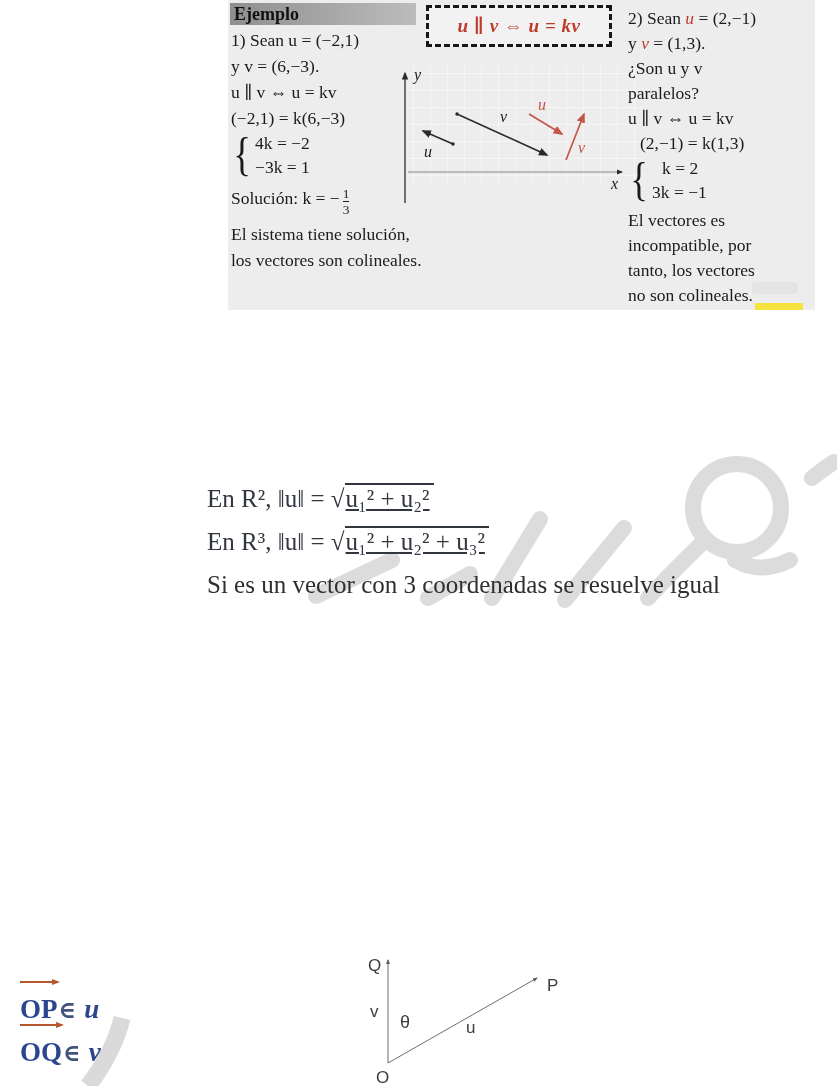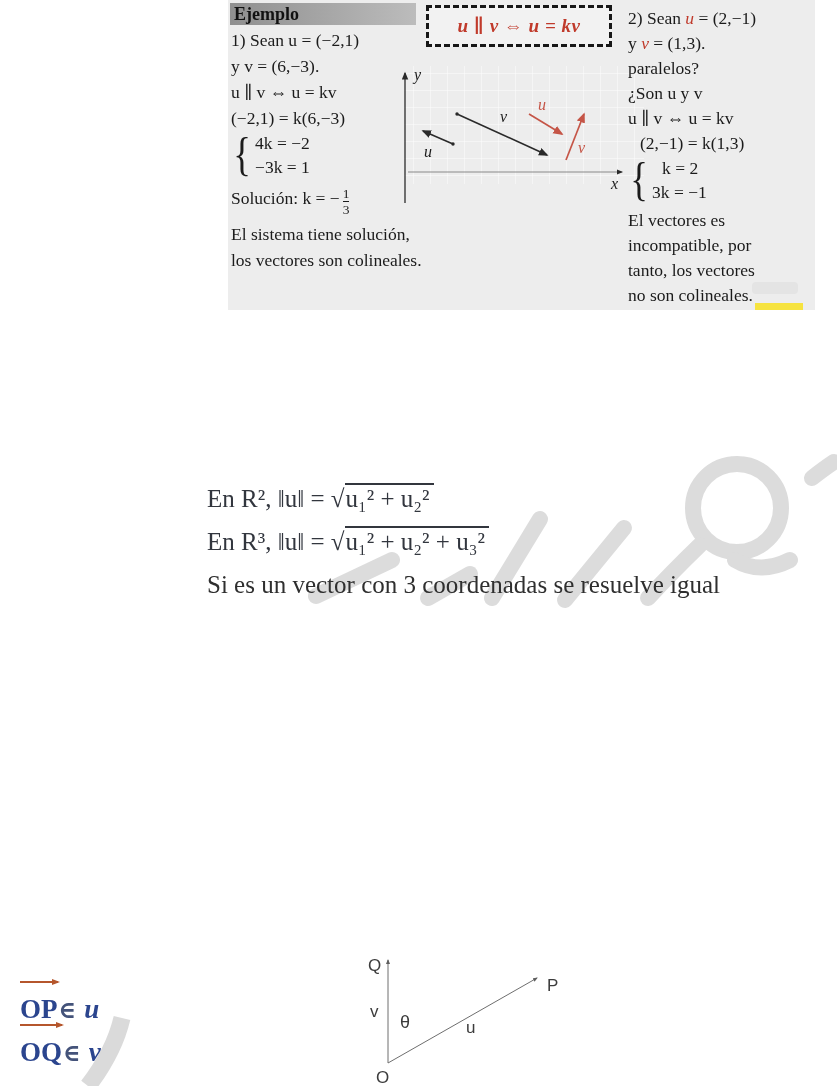--- a/index.html
+++ b/index.html
@@ -36,21 +36,21 @@
     border:3.5px dashed #171717;display:flex;align-items:center;justify-content:center;
     font-weight:bold;font-style:italic;font-size:19px;color:#c03a2b;
     background:#f2f2f2;letter-spacing:.5px;
   }
   #graph-svg{position:absolute;left:168px;top:56px;}
   .highlight{position:absolute;left:527px;top:303px;width:48px;height:7px;background:#f6e33f;}
   .smudge{position:absolute;left:524px;top:282px;width:46px;height:12px;background:#dcdcdc;opacity:.55;border-radius:4px;}
   
   #norm-section{position:absolute;left:207px;top:485px;z-index:1;color:#32363e;font-size:25px;white-space:nowrap;}
   .norm-line{position:absolute;left:0;white-space:nowrap;}
-  .rad{border-top:2.2px solid #32363e;padding:0 4px 0 1px;}
+  .rad{border-top:2.2px solid #32363e;padding:0 4px 0 1px;text-decoration:underline;}
   
   #vectors-note{position:absolute;left:20px;top:988px;z-index:1;color:#2b458e;
     font-size:27px;font-weight:bold;line-height:42px;white-space:nowrap;}
   .vec-head{position:relative;display:inline-block;}
   .over-arrow{position:absolute;left:0;top:-7px;width:100%;height:0;border-top:2.5px solid #b5562c;}
   .over-arrow::after{
     content:"";position:absolute;right:-2px;top:-4.5px;
     border-left:8px solid #b5562c;border-top:3.5px solid transparent;border-bottom:3.5px solid transparent;
   }
   .mem{font-weight:bold;color:#44537a;font-size:24px;margin-left:1px;}
@@ -131,22 +131,22 @@
     <line x1="133" y1="58" x2="166" y2="78" stroke="#c55547" stroke-width="1.7" marker-end="url(#ah-red)"></line>
     <text class="glabel" x="142" y="54" fill="#c55547" style="fill:#c55547">u</text>
 
     <line x1="170" y1="104" x2="188" y2="58" stroke="#c55547" stroke-width="1.7" marker-end="url(#ah-red)"></line>
     <text class="glabel" x="182" y="97" style="fill:#c55547">v</text>
   </svg>
 
   <div class="col-right">
     <div><span>2) Sean </span><span class="red" style="font-style:italic">u</span><span> = (2,−1)</span></div>
     <div><span>y </span><span class="red" style="font-style:italic">v</span><span> = (1,3).</span></div>
+    <div>¿Son u y v</div>
     <div>paralelos?</div>
-    <div>¿Son u y v</div>
     <div>u ∥ v  ⇔ u = kv</div>
     <div style="padding-left:12px">(2,−1) = k(1,3)</div>
     <div class="sys">
       <span class="brace">{</span>
       <span>
         <div style="padding-left:10px">k = 2</div>
         <div>3k = −1</div>
       </span>
     </div>
     <div class="concl">El vectores es</div>

